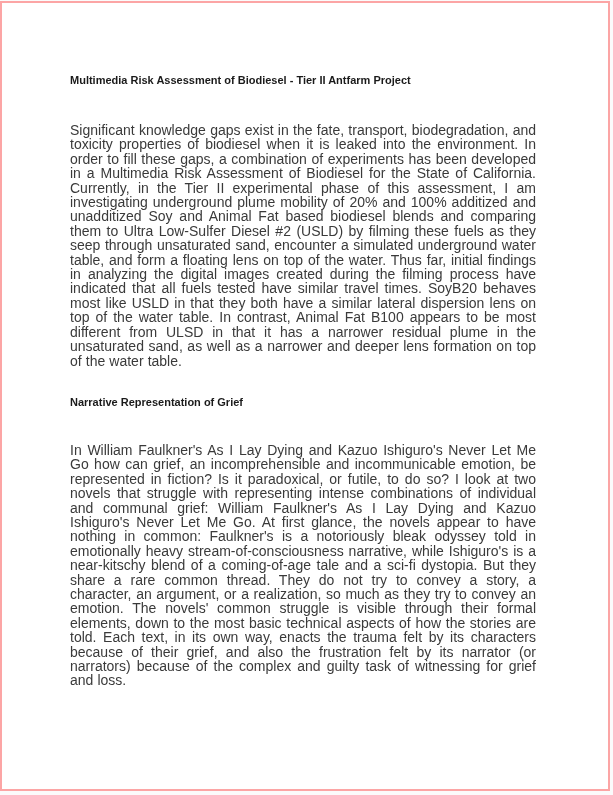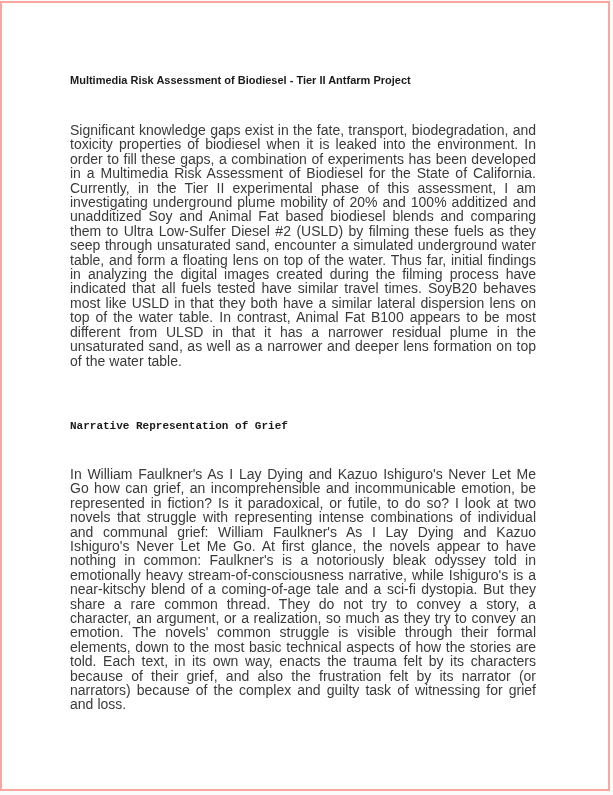--- a/index.html
+++ b/index.html
@@ -29,23 +29,22 @@
   }
   .doc-heading {
     font-size: 11px;
     line-height: 13px;
     font-weight: bold;
     color: #1a1a1a;
     margin: 0 0 36px 0;
     letter-spacing: 0px;
   }
   .doc-heading.second {
-    margin-top: 52px;
+    margin-top: 28px;
     margin-bottom: 34px;
-    font-family: Liberation Mono, monospace;
   }
   .doc-paragraph {
     font-size: 14px;
     line-height: 14.4px;
     color: #3a3a3a;
     text-align: justify;
     margin: 0;
     word-spacing: 0.2px;
   }
 </style>

